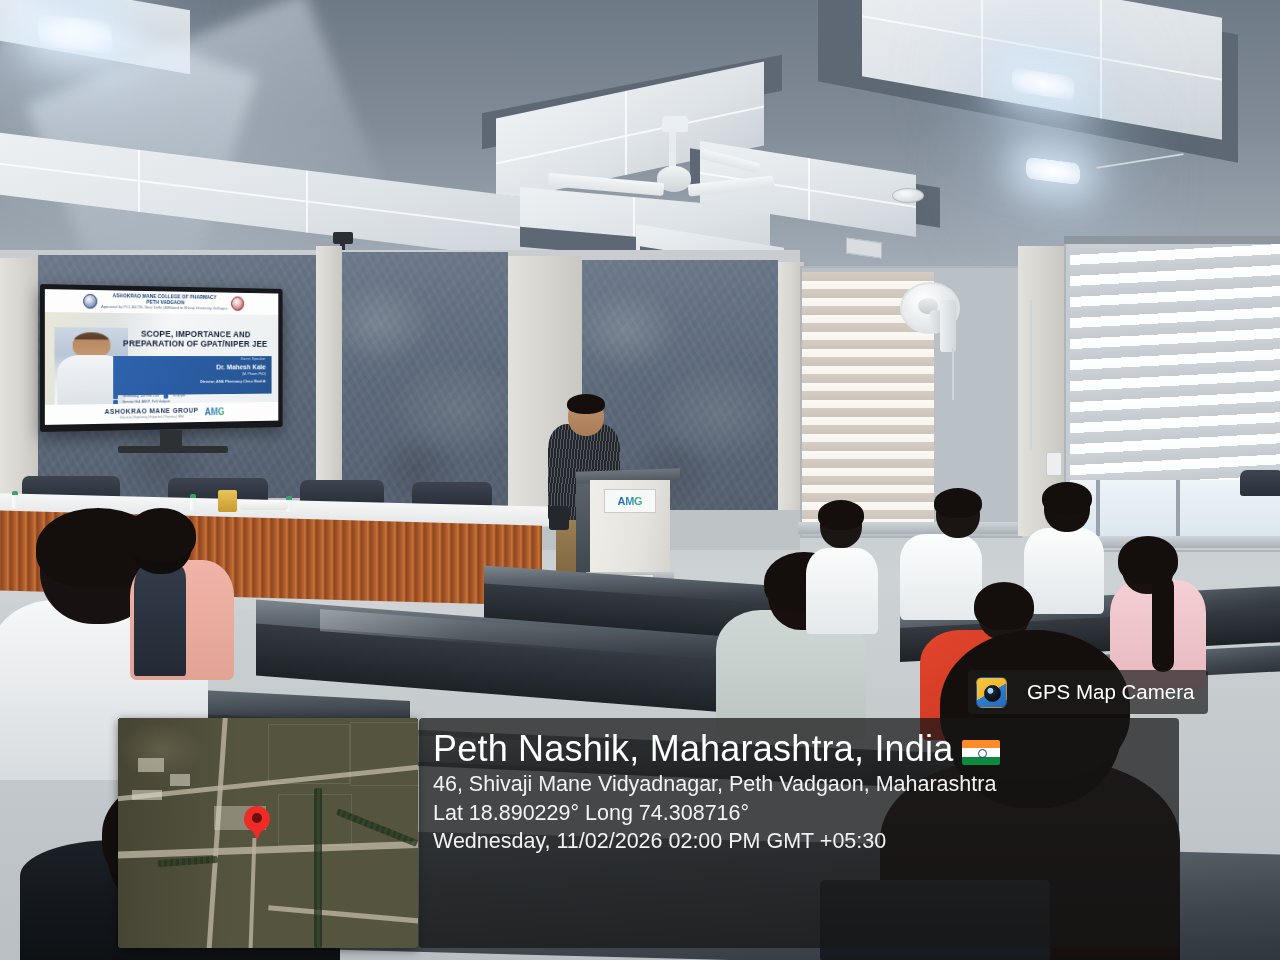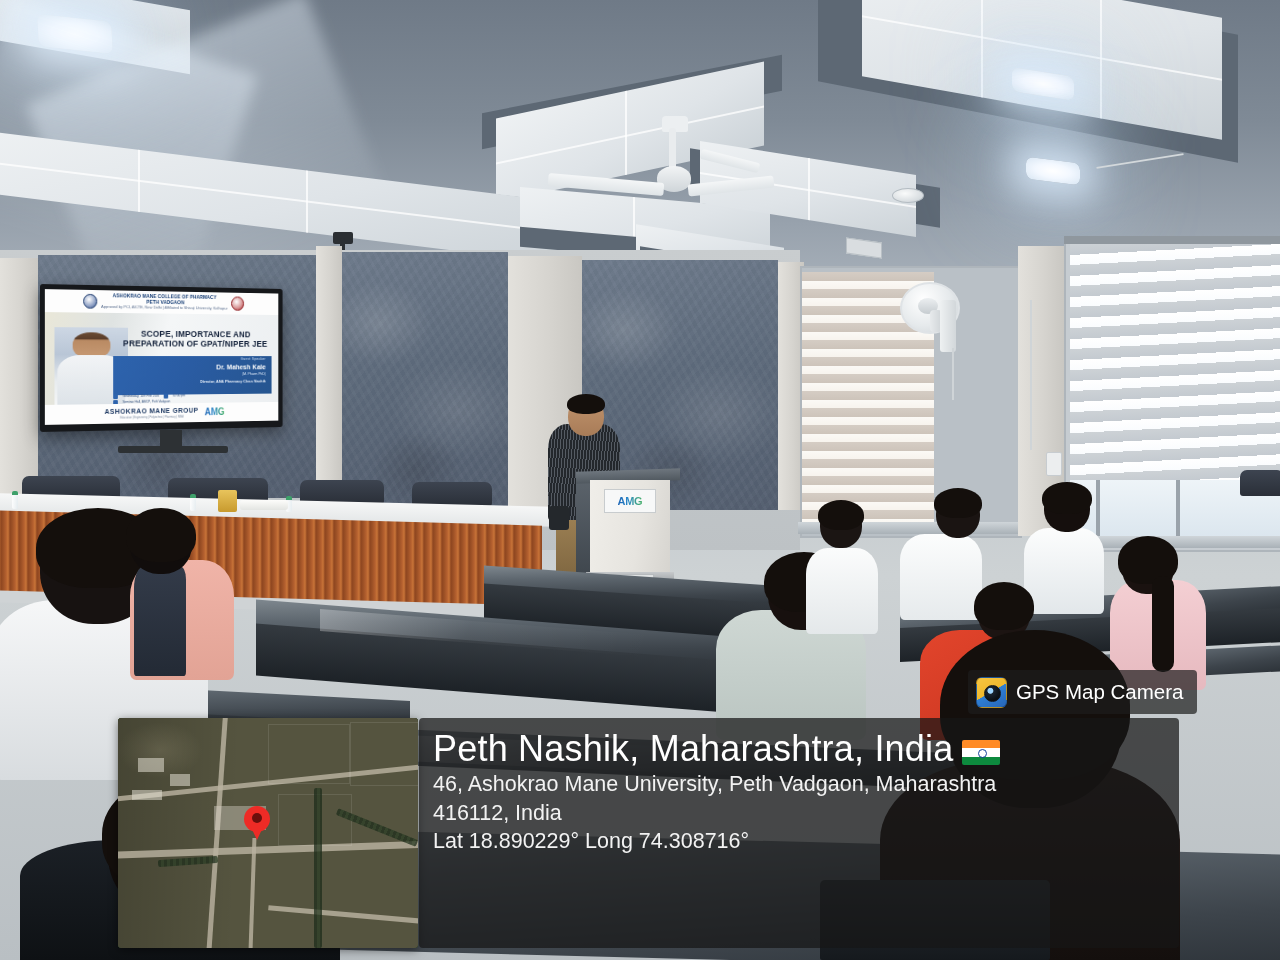--- a/index.html
+++ b/index.html
@@ -148,21 +148,21 @@
     linear-gradient(160deg,#4a5a3c 0%,#435338 38%,#374a2f 70%,#2e3e28 100%);}
   .road{position:absolute;background:#b9b2a0;opacity:.82;}
   .field{position:absolute;border:1px solid rgba(255,255,255,.10);}
   .bld{position:absolute;background:rgba(226,222,210,.55);}
   .treeline{position:absolute;background:repeating-linear-gradient(90deg,#1e2d1b 0 3px,#2b3d25 3px 6px);opacity:.75;border-radius:2px;}
   .pin{position:absolute;width:26px;height:26px;border-radius:50% 50% 50% 50%;background:#ee2b26;}
   .pin:before{content:"";position:absolute;left:50%;top:19px;margin-left:-7px;border-left:7px solid transparent;border-right:7px solid transparent;border-top:15px solid #ee2b26;}
   .pin:after{content:"";position:absolute;left:50%;top:7px;margin-left:-5px;width:10px;height:10px;border-radius:50%;background:#6a0f0c;}
   .gwm{position:absolute;left:10px;bottom:6px;font-size:37px;font-weight:bold;color:#fff;font-family:"DejaVu Sans",sans-serif;letter-spacing:-1.4px;text-shadow:0 0 5px rgba(0,0,0,.85),0 1px 3px rgba(0,0,0,.9);}
 
-  #gpsbadge{position:absolute;left:968px;top:670px;height:44px;background:rgba(28,28,28,.70);border-radius:4px;display:flex;align-items:center;gap:9px;padding:0 14px 0 8px;}
+  #gpsbadge{position:absolute;left:968px;top:670px;height:44px;background:rgba(28,28,28,.70);border-radius:4px;display:flex;align-items:center;gap:20px;padding:0 14px 0 8px;}
   .gps-icon{width:29px;height:29px;border-radius:6px;background:linear-gradient(150deg,#f5c542 0%,#f0b92d 48%,#2f7fd4 49%,#2766b8 100%);position:relative;flex:none;border:1px solid rgba(0,0,0,.25);}
   .gps-icon:before{content:"";position:absolute;left:50%;top:50%;width:15px;height:15px;margin:-7.5px 0 0 -7.5px;border-radius:50%;background:radial-gradient(circle at 36% 32%,#9fd6ff 0 18%,#1a2430 24%,#0b0f14 70%);border:1.6px solid #12161c;}
   .gps-txt{font-size:20.5px;color:#fff;white-space:nowrap;font-family:"Liberation Sans",sans-serif;}
 </style>
 </head>
 <body>
 
 <div id="stage">
   <div id="room">
 
@@ -428,17 +428,17 @@
 
   <div id="gpsbadge">
     <span class="gps-icon"></span>
     <span class="gps-txt">GPS Map Camera</span>
   </div>
 
   <div id="info">
     <div class="line1">
       <span>Peth Nashik, Maharashtra, India</span><span class="flag"></span>
     </div>
-    <div class="line">46, Ashokrao Mane University, Peth Vadgaon, Maharashtra</div>
-    <div class="line">416112, India</div>
+    <div class="line">46, Shivaji Mane Vidyadnagar, Peth Vadgaon, Maharashtra</div>
     <div class="line">Lat 18.890229° Long 74.308716°</div>
+    <div class="line">Wednesday, 11/02/2026 02:00 PM GMT +05:30</div>
   </div>
 </div>
 
 </body></html>

